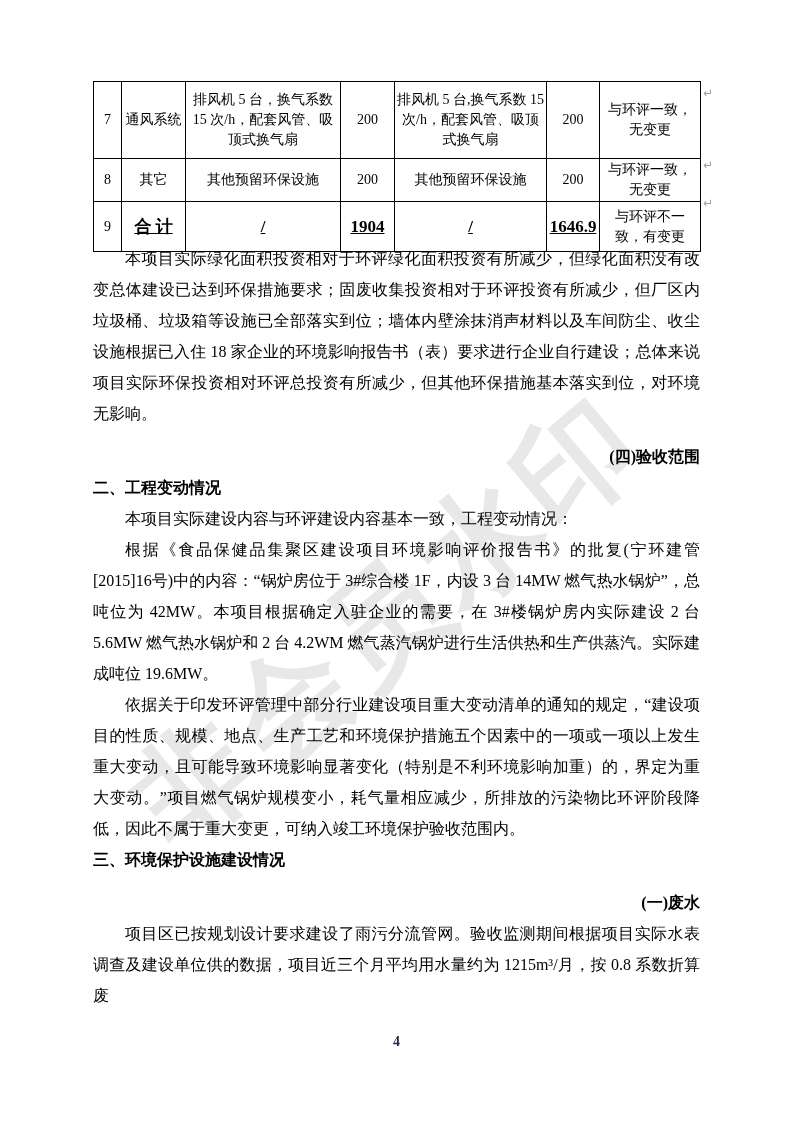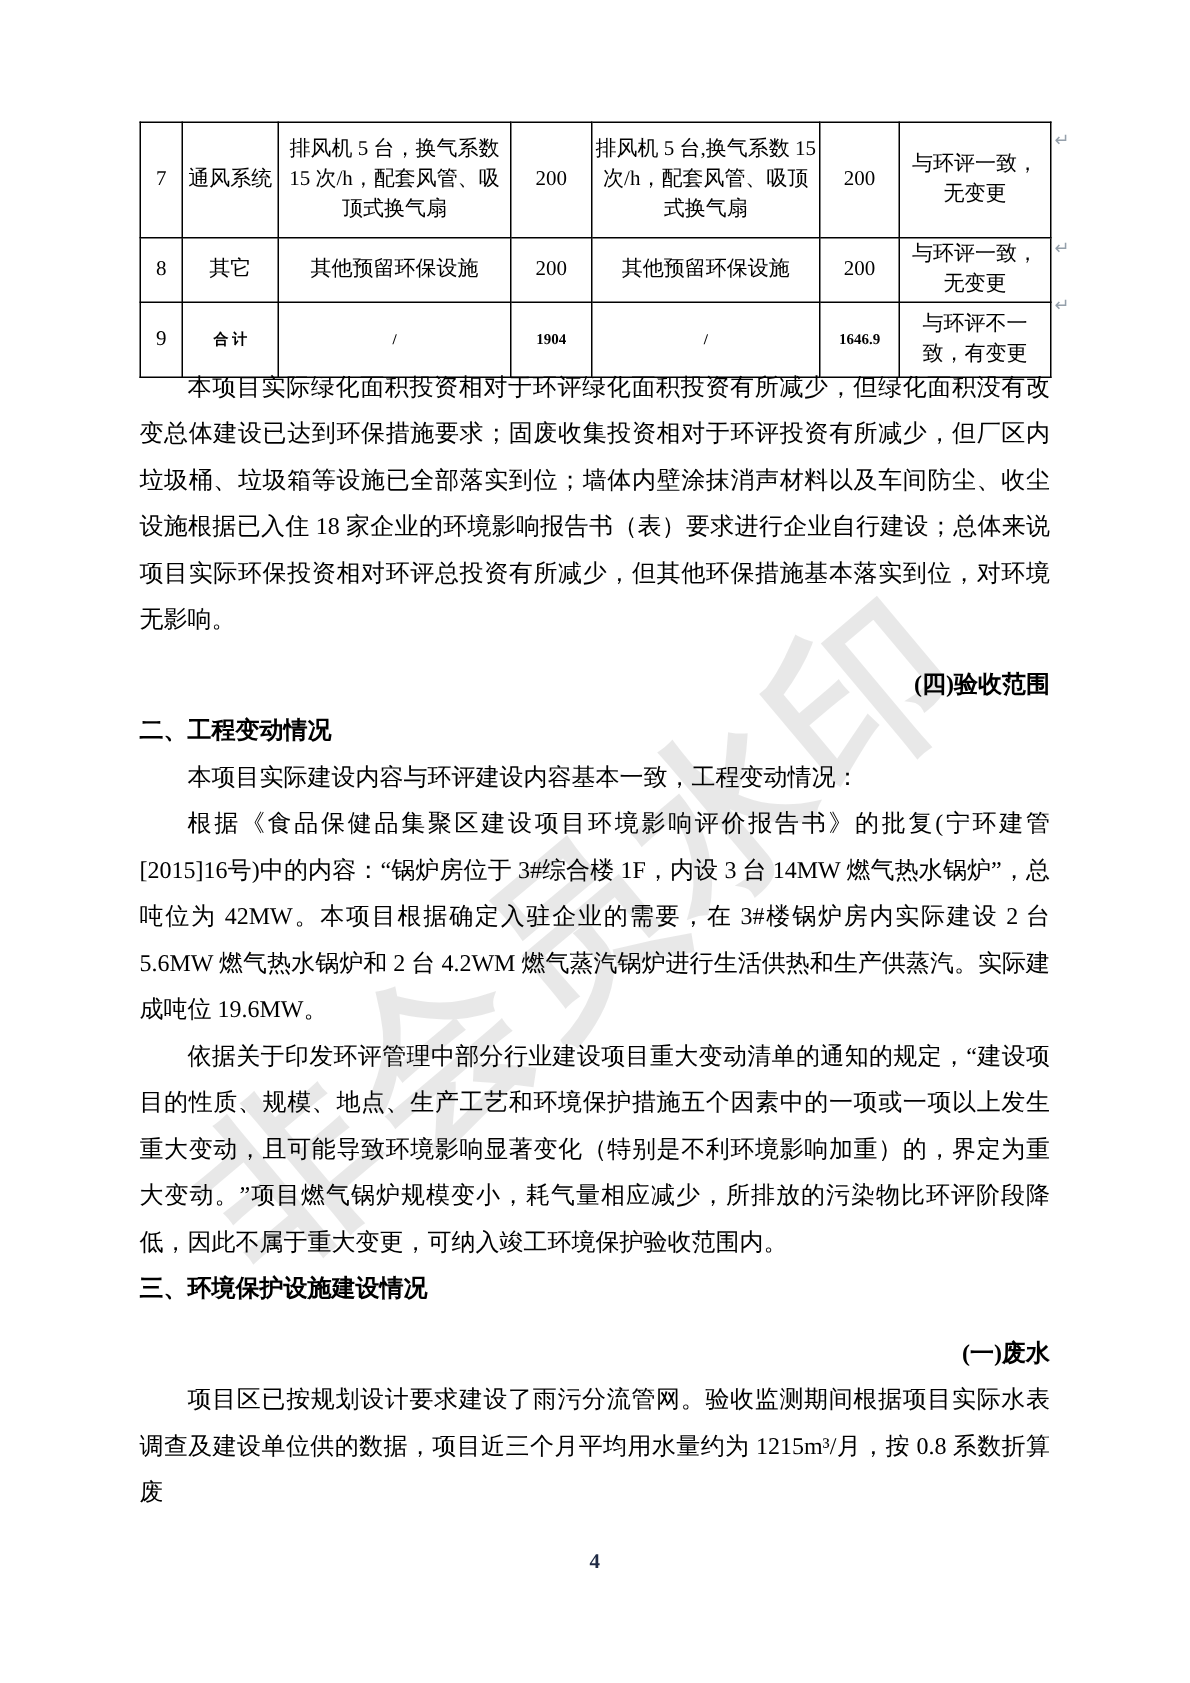--- a/index.html
+++ b/index.html
@@ -45,21 +45,21 @@
     border: 1px solid #000000;
     text-align: center;
     vertical-align: middle;
     padding: 1px 2px;
     line-height: 20px;
     overflow: hidden;
   }
   tr.row-7 { height: 77px; }
   tr.row-8 { height: 41px; }
   tr.row-9 { height: 50px; }
-  tr.total-row td.bold-cell { font-weight: 700; font-size: 10px; }
+  tr.total-row td.bold-cell { font-weight: 700; font-size: 17px; text-decoration: underline; }
 
   .retmark {
     position: absolute;
     left: 703px;
     z-index: 1;
     font-size: 12px;
     color: #95a0ab;
     font-family: "DejaVu Sans", sans-serif;
   }
   .rm1 { top: 86px; }

